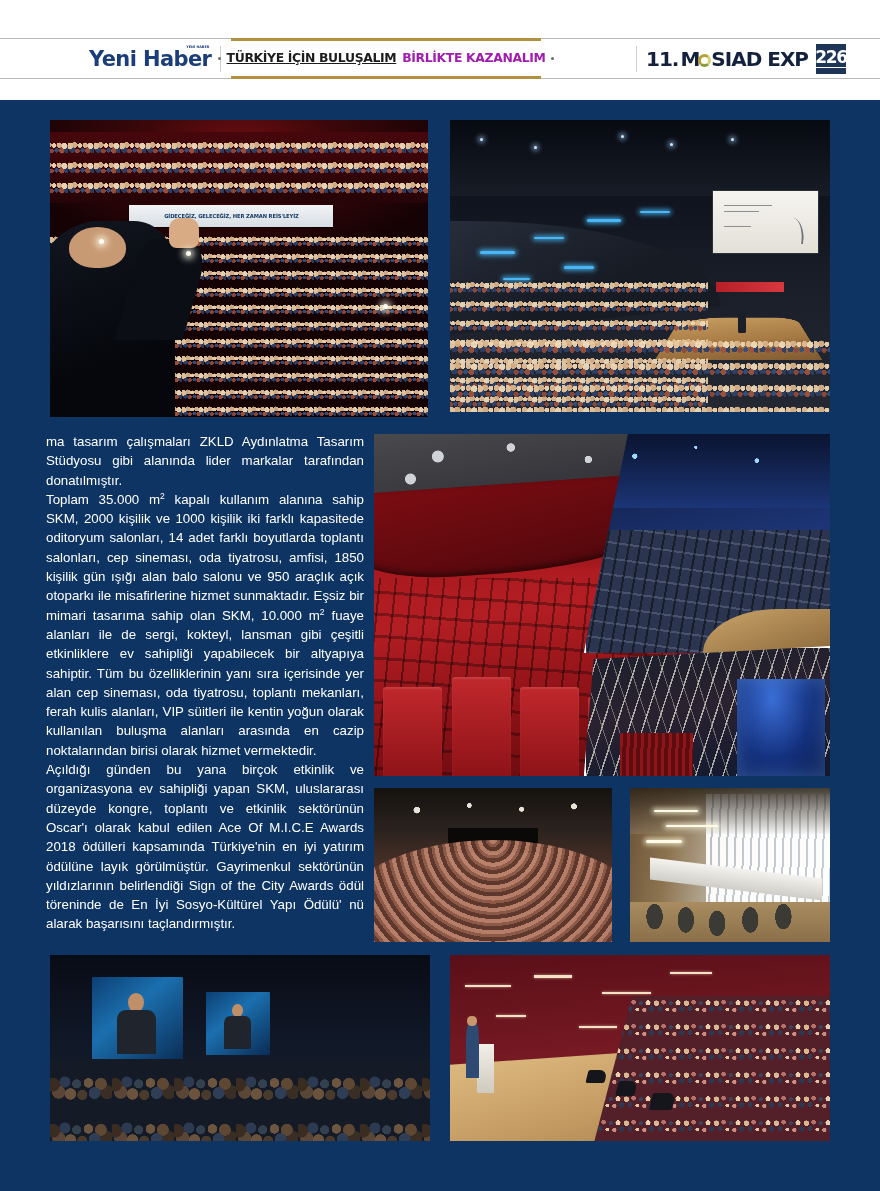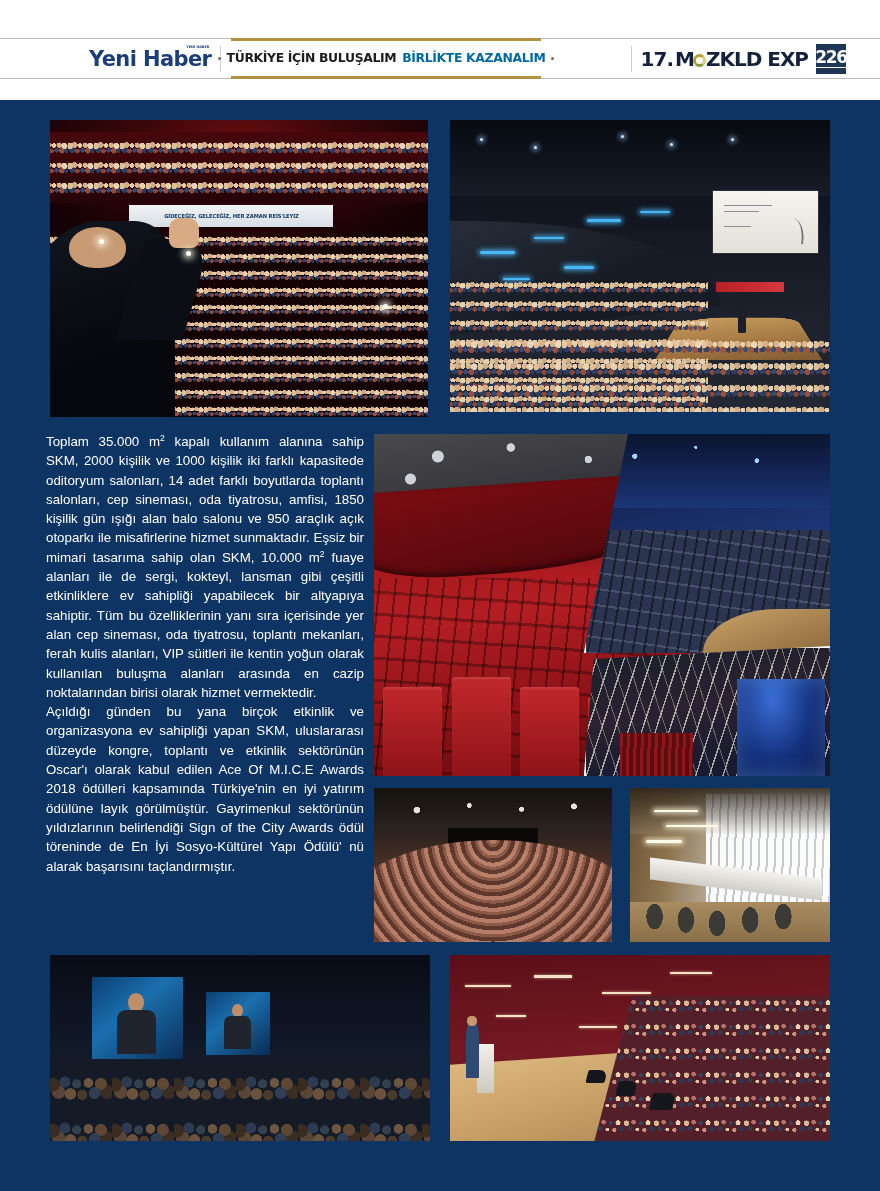--- a/index.html
+++ b/index.html
@@ -93,22 +93,22 @@
     flex: 0 0 auto;
   }
   .slogan-line1, .slogan-line2 {
     font-family: "DejaVu Sans", sans-serif;
     font-size: 12.4px;
     font-weight: bold;
     letter-spacing: -0.35px;
     line-height: 1;
     white-space: nowrap;
   }
-  .slogan-line1 { color: #1c1c1c; }
-  .slogan-line2 { color: #0369a1; }
+  .slogan-line1 { color: #1c1c1c; text-decoration: underline; }
+  .slogan-line2 { color: #a21caf; }
 
   
   .expo {
     position: absolute;
     right: 34px; top: 41px;
     height: 35px;
     display: flex;
     align-items: center;
   }
   .expo-divider {
@@ -684,23 +684,23 @@
     <div class="slogan">
       <span class="slogan-dot"></span>
       <span class="slogan-line1">TÜRKİYE İÇİN BULUŞALIM</span>
       <span class="slogan-line2">BİRLİKTE KAZANALIM</span>
       <span class="slogan-dot"></span>
     </div>
 
     <div class="expo">
       <div class="expo-divider"></div>
       <div class="expo-mark">
-        <span class="expo-num">17.</span>
+        <span class="expo-num">11.</span>
         <span class="expo-musiad">
-          <span>M</span><span class="expo-swirl"></span><span>ZKLD EXP</span>
+          <span>M</span><span class="expo-swirl"></span><span>SIAD EXP</span>
         </span>
       </div>
       <div class="pagenum-box">
         <span class="pagenum-text">226</span>
       </div>
     </div>
   </div>
 
   <div class="body-bg"></div>
 
@@ -834,17 +834,18 @@
       <div class="sp-podium"></div>
       <div class="sp-speaker"></div>
       <div class="sp-speaker-head"></div>
       <div class="sp-monitor" style="left:36%;top:62%;width:5%;height:7%;"></div>
       <div class="sp-monitor" style="left:44%;top:68%;width:5%;height:8%;"></div>
       <div class="sp-monitor" style="left:53%;top:74%;width:6%;height:9%;"></div>
     </div>
   </div>
 
   <div class="text-col">
+    <p>ma tasarım çalışmaları ZKLD Aydınlatma Tasarım Stüdyosu gibi alanında lider markalar tarafından donatılmıştır.</p>
     <p>Toplam 35.000 m<sup>2</sup> kapalı kullanım alanına sahip SKM, 2000 kişilik ve 1000 kişilik iki farklı kapasitede oditoryum salonları, 14 adet farklı boyutlarda toplantı salonları, cep sineması, oda tiyatrosu, amfisi, 1850 kişilik gün ışığı alan balo salonu ve 950 araçlık açık otoparkı ile misafirlerine hizmet sunmaktadır. Eşsiz bir mimari tasarıma sahip olan SKM, 10.000 m<sup>2</sup> fuaye alanları ile de sergi, kokteyl, lansman gibi çeşitli etkinliklere ev sahipliği yapabilecek bir altyapıya sahiptir. Tüm bu özelliklerinin yanı sıra içerisinde yer alan cep sineması, oda tiyatrosu, toplantı mekanları, ferah kulis alanları, VIP süitleri ile kentin yoğun olarak kullanılan buluşma alanları arasında en cazip noktalarından birisi olarak hizmet vermektedir.</p>
     <p>Açıldığı günden bu yana birçok etkinlik ve organizasyona ev sahipliği yapan SKM, uluslararası düzeyde kongre, toplantı ve etkinlik sektörünün Oscar'ı olarak kabul edilen Ace Of M.I.C.E Awards 2018 ödülleri kapsamında Türkiye'nin en iyi yatırım ödülüne layık görülmüştür. Gayrimenkul sektörünün yıldızlarının belirlendiği Sign of the City Awards ödül töreninde de En İyi Sosyo-Kültürel Yapı Ödülü' nü alarak başarısını taçlandırmıştır.</p>
   </div>
 
 </div>
 
 </body></html>

